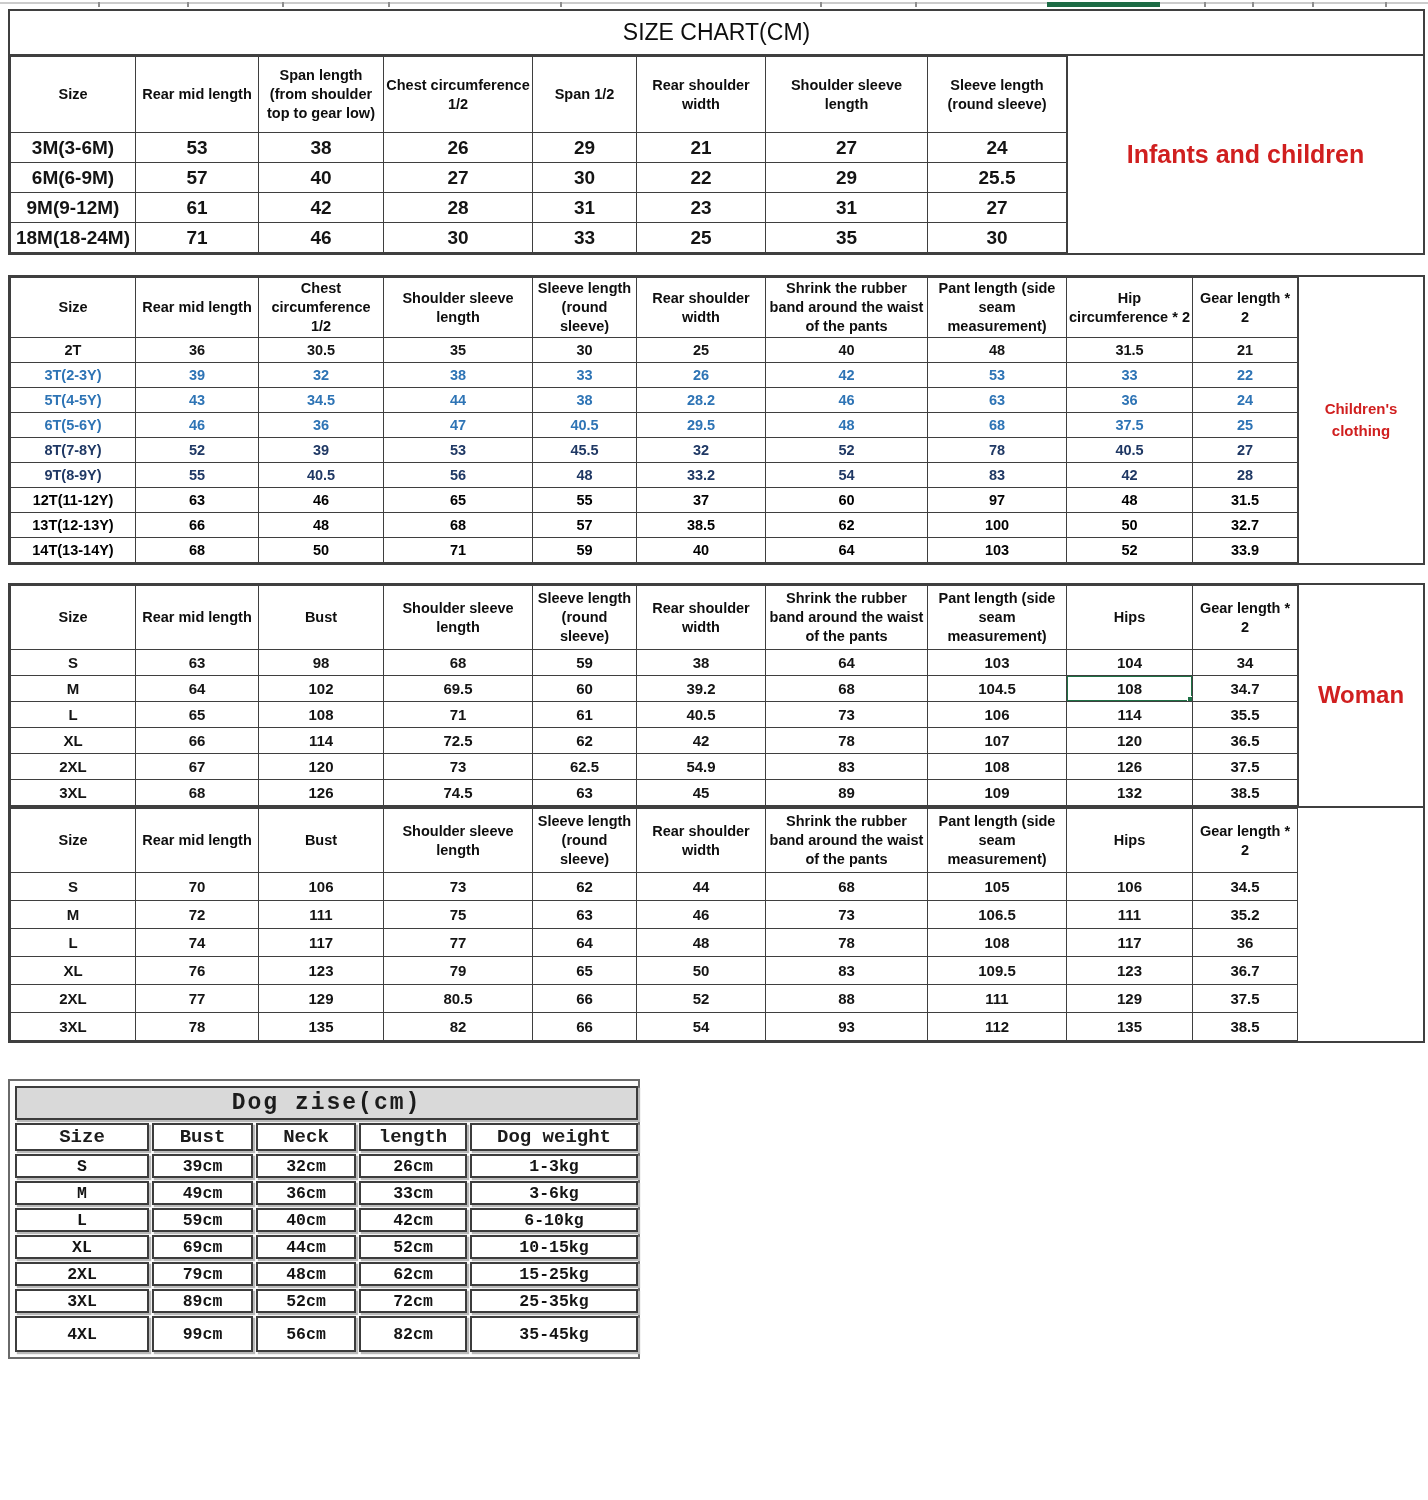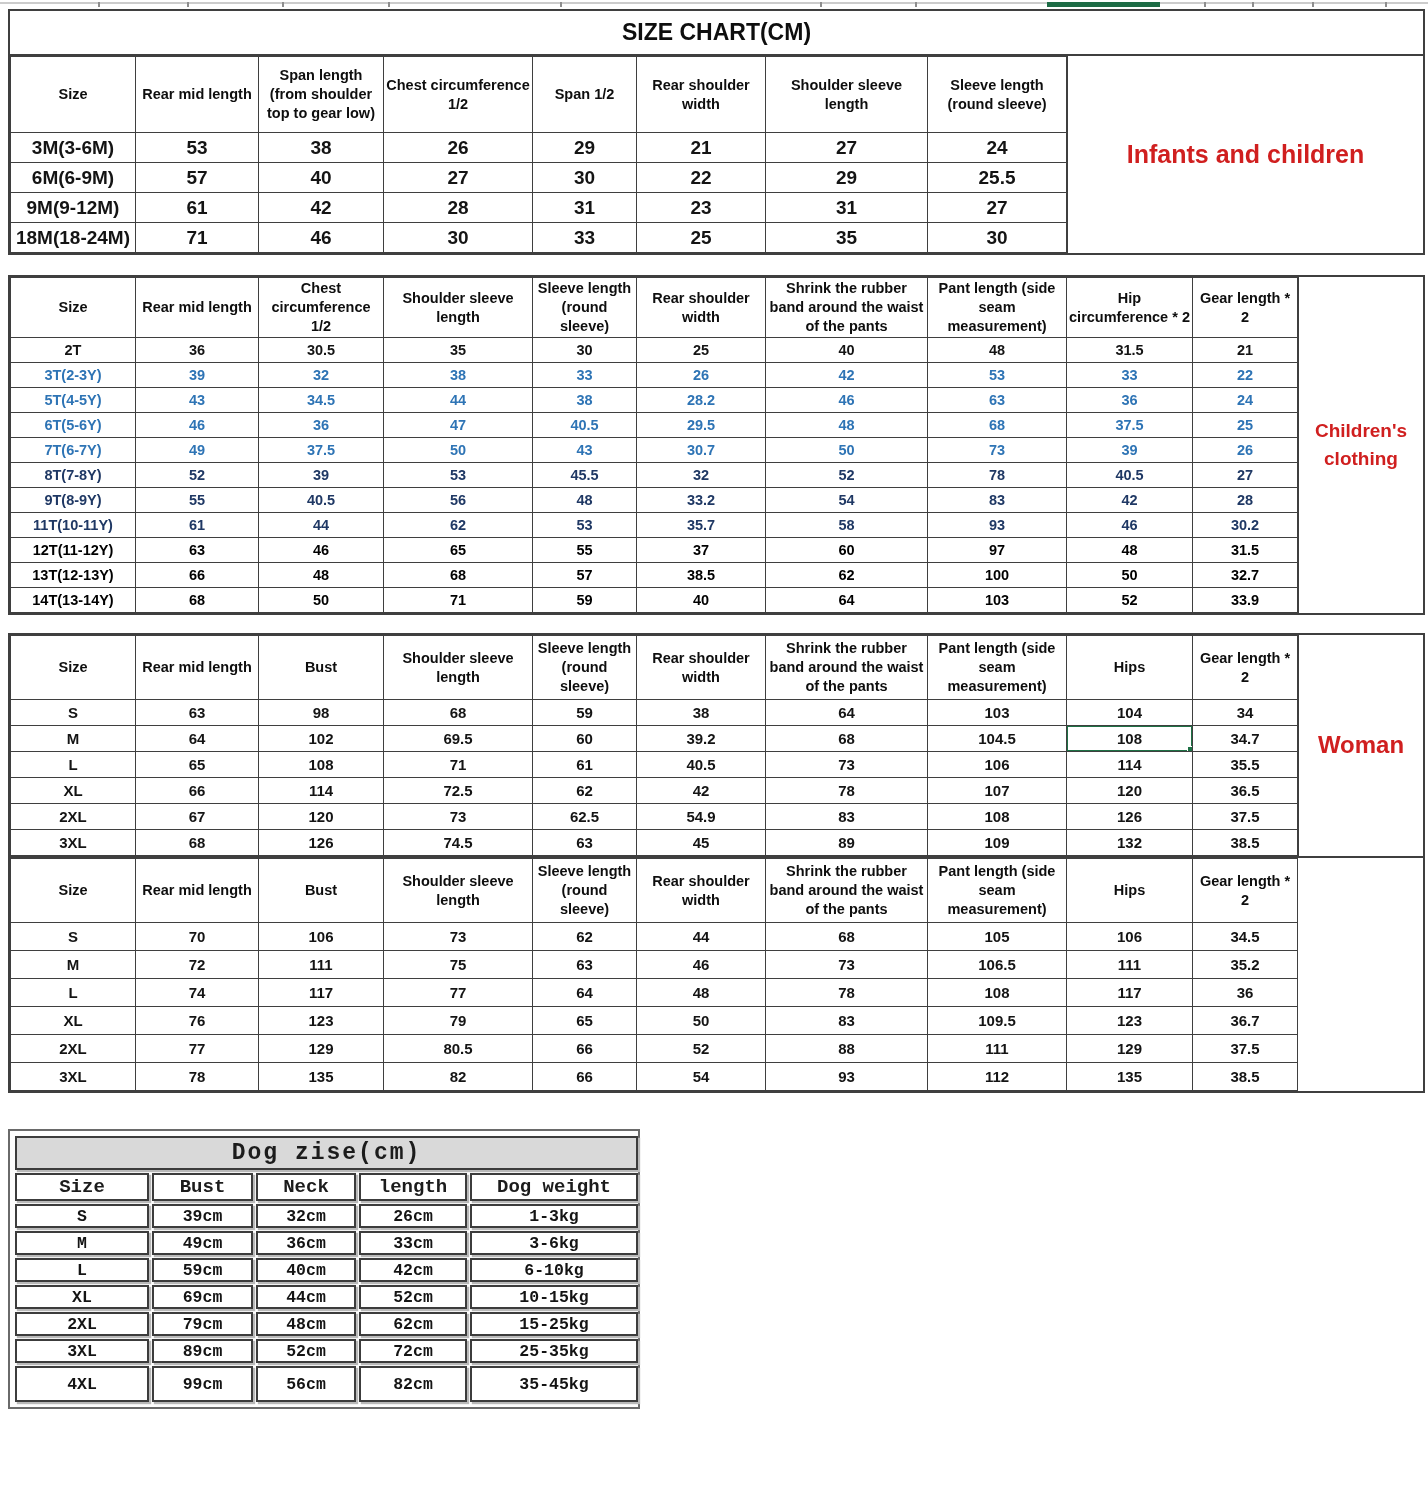--- a/index.html
+++ b/index.html
@@ -11,21 +11,21 @@
   .canvas { position:relative; width:1428px; height:1500px; padding:9px 0 0 8px; overflow:hidden; background:#fff; }
 
   
   .ruler { position:absolute; top:2px; left:0; width:1428px; height:2px; background:#cccccc; }
   .tick  { position:absolute; top:0; width:2px; height:5px; background:#8f8f8f; }
   .col-indicator { position:absolute; top:0; height:5px; background:#1d6b45; }
 
   .sheet-title {
     width:1417px; height:45px; border:2px solid #3f3f3f; border-bottom:none;
     display:flex; align-items:center; justify-content:center;
-    font-size:23px; font-weight:bold; color:#0e0e0e; background:#fff;
+    font-size:23px; font-weight:normal; color:#0e0e0e; background:#fff;
   }
 
   .section { width:1417px; display:flex; border:2px solid #3f3f3f; background:#fff; }
   .s2 { margin-top:20px; }
   .s3 { margin-top:18px; border-bottom:none; }
   .dog-outer { margin-top:36px; }
 
   table.grid { border-collapse:collapse; table-layout:fixed; }
   .grid th, .grid td {
     border:1.6px solid #3f3f3f; text-align:center; vertical-align:middle;
@@ -38,21 +38,21 @@
   .t2 { width:1287px; } .t2 th { height:60px; } .t2 td { height:25px;  font-size:14.5px; }
   .t3 { width:1287px; } .t3 th { height:64px; } .t3 td { height:26px; }
   .t4 { width:1287px; } .t4 th { height:64px; } .t4 td { height:28px; }
 
   .side-label {
     flex:1; border-left:1.6px solid #3f3f3f;
     display:flex; align-items:center; justify-content:center; text-align:center;
     color:#d01f1f; font-weight:bold; padding:0 5px; line-height:1.45;
   }
   .s1 .side-label { font-size:25px; }
-  .s2 .side-label { font-size:19px; }
+  .s2 .side-label { font-size:15px; }
   .s3 .side-label, .s4 .side-label { font-size:24px; }
 
   tr.c-black td { color:#141414; }
   tr.c-blue  td { color:#2e74b5; }
   tr.c-navy  td { color:#1f3864; }
   tr.c-red   td { color:#000000; }
   td.force-black { color:#141414; }
 
   td.selected { position:relative; }
   td.selected::before {
@@ -236,32 +236,20 @@
             <td>46</td>
             <td>36</td>
             <td>47</td>
             <td>40.5</td>
             <td>29.5</td>
             <td>48</td>
             <td>68</td>
             <td class="force-black">37.5</td>
             <td>25</td>
           </tr>
-          <tr class="c-blue">
-            <td>7T(6-7Y)</td>
-            <td>49</td>
-            <td>37.5</td>
-            <td>50</td>
-            <td>43</td>
-            <td>30.7</td>
-            <td>50</td>
-            <td>73</td>
-            <td class="force-black">39</td>
-            <td>26</td>
-          </tr>
           <tr class="c-navy">
             <td>8T(7-8Y)</td>
             <td>52</td>
             <td>39</td>
             <td>53</td>
             <td>45.5</td>
             <td>32</td>
             <td>52</td>
             <td>78</td>
             <td class="force-black">40.5</td>
@@ -271,32 +259,20 @@
             <td>9T(8-9Y)</td>
             <td>55</td>
             <td>40.5</td>
             <td>56</td>
             <td>48</td>
             <td>33.2</td>
             <td>54</td>
             <td>83</td>
             <td class="force-black">42</td>
             <td>28</td>
-          </tr>
-          <tr class="c-navy">
-            <td>11T(10-11Y)</td>
-            <td>61</td>
-            <td>44</td>
-            <td>62</td>
-            <td>53</td>
-            <td>35.7</td>
-            <td>58</td>
-            <td>93</td>
-            <td class="force-black">46</td>
-            <td>30.2</td>
           </tr>
           <tr class="c-red">
             <td>12T(11-12Y)</td>
             <td>63</td>
             <td>46</td>
             <td>65</td>
             <td>55</td>
             <td>37</td>
             <td>60</td>
             <td>97</td>

